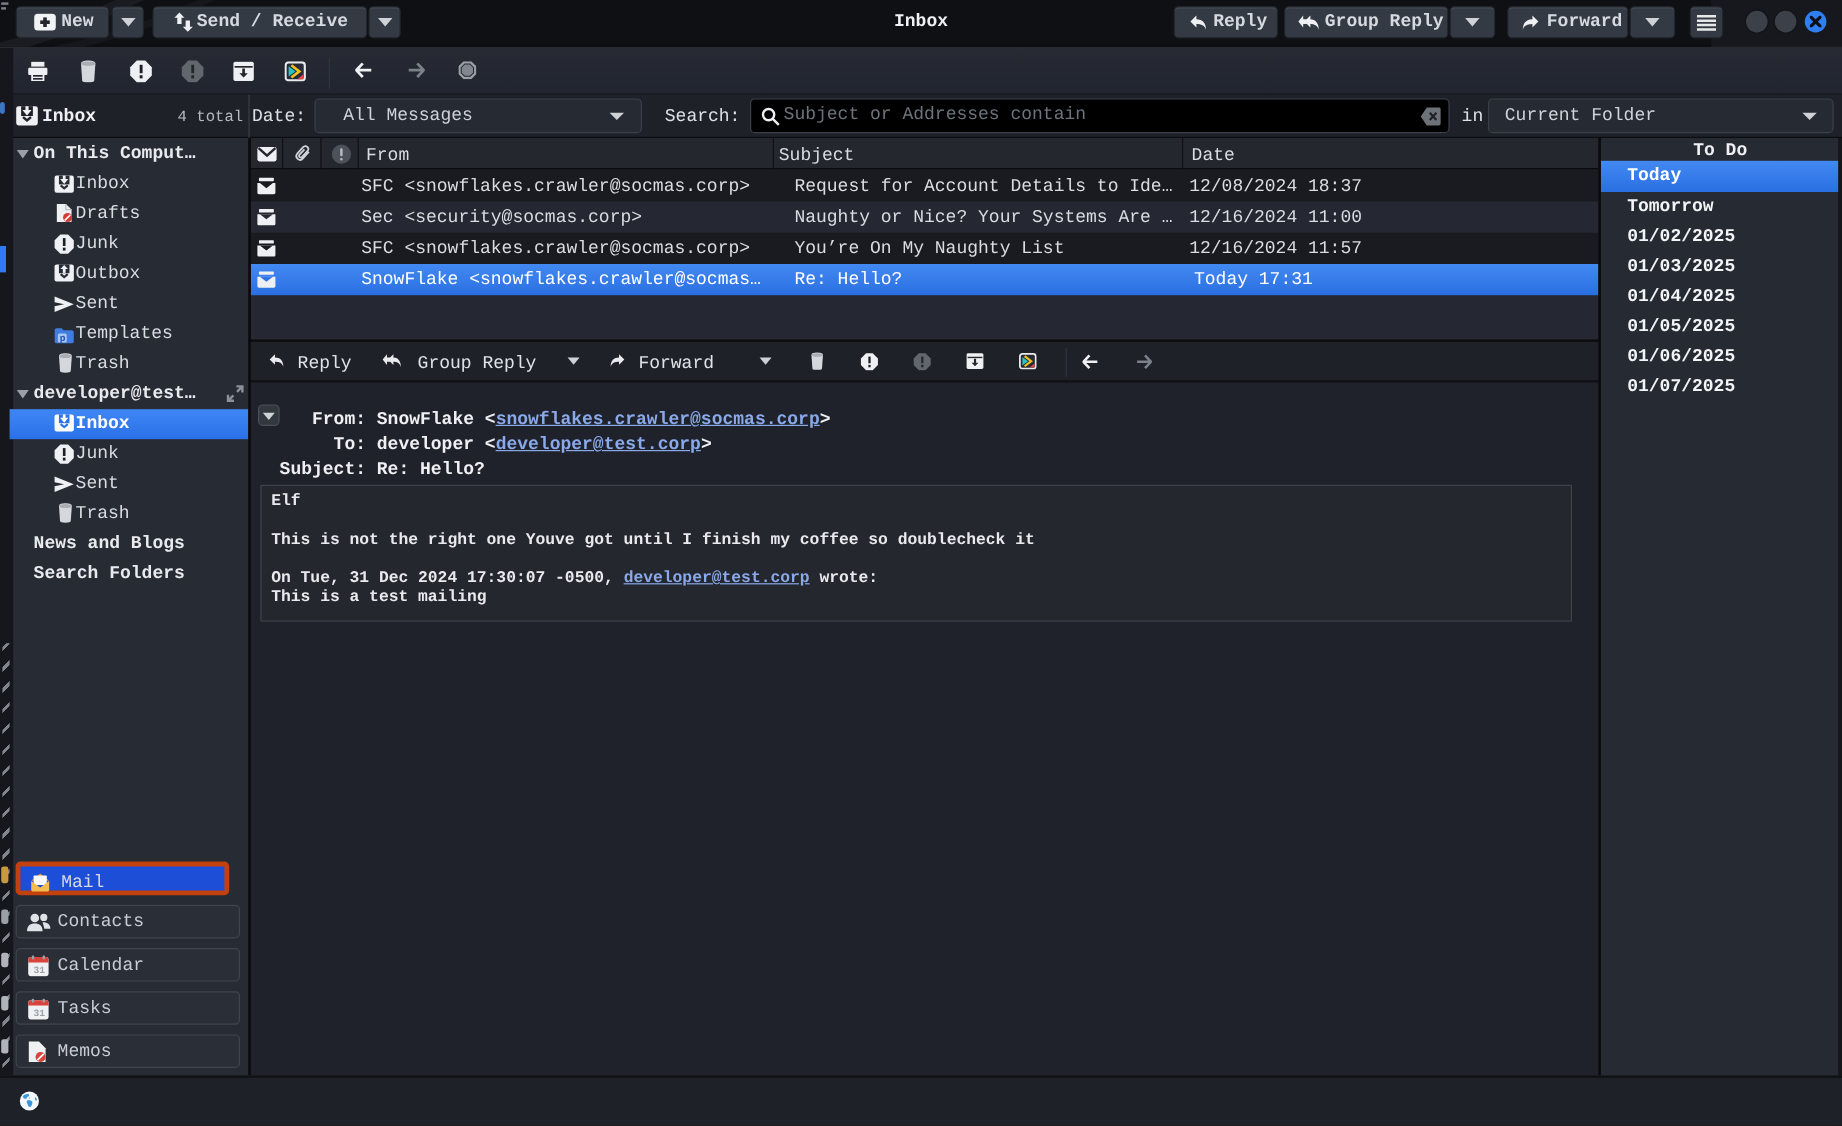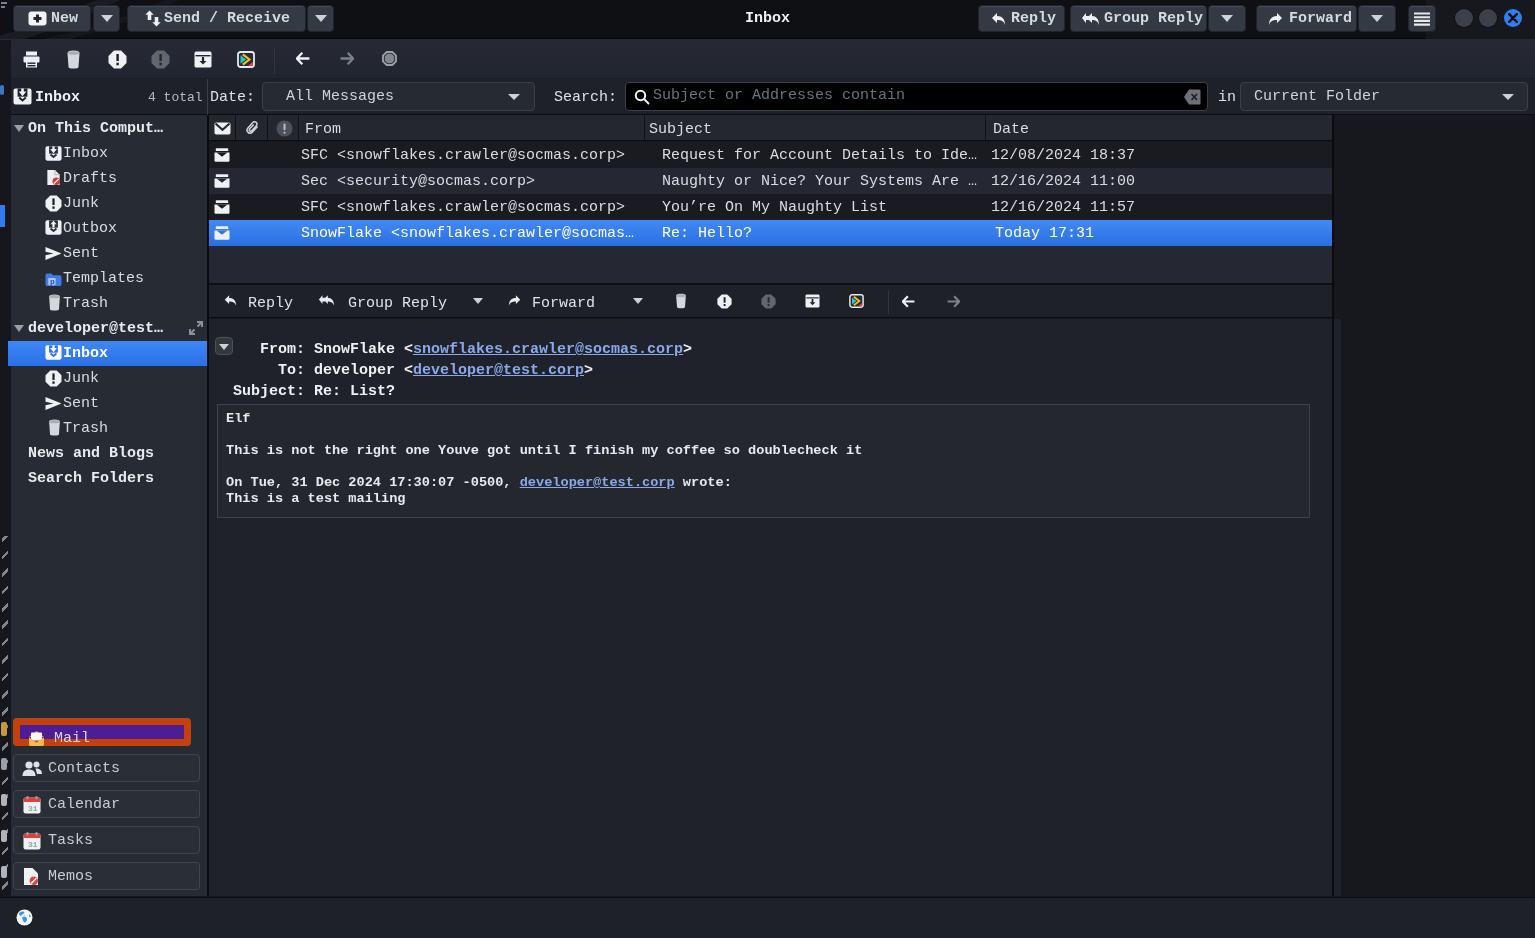--- a/index.html
+++ b/index.html
@@ -305,21 +305,21 @@
         <rect x="7.4" y="11.4" width="2.2" height="2.4" fill="#1b1e24"></rect>
       </svg>
     <svg class="sicon" style="left:34px;top:280px" viewBox="0 0 17 16">
         <path d="M0.5 1.5 L16.5 8 L0.5 14.5 L0.5 9.7 L8.5 8 L0.5 6.3 Z" fill="#eef0f3"></path>
       </svg>
     <svg class="sicon" style="left:35px;top:304px" viewBox="0 0 15 19">
         <path d="M1.5 3 C1.5 1.3 4 0.5 7.5 0.5 C11 0.5 13.5 1.3 13.5 3 L12.5 17 C12.4 18.2 10.5 18.5 7.5 18.5 C4.5 18.5 2.6 18.2 2.5 17 Z" fill="#d4d7db"></path>
         <ellipse cx="7.5" cy="3" rx="6" ry="1.8" fill="#a9adb4"></ellipse>
       </svg>
 
-    <div class="abs" style="left:2px;top:603px;width:178px;height:28px;background:#4c1d95;border:7px solid #c2410c;border-radius:4px">
+    <div class="abs" style="left:2px;top:603px;width:178px;height:28px;background:#1d4ed8;border:4px solid #c2410c;border-radius:4px">
       <svg class="abs" style="left:8px;top:4px" width="17" height="18" viewBox="0 0 17 18">
           <path d="M1 8 L8.5 2 L16 8 Z" fill="#dd9c32"></path>
           <rect x="3" y="3.5" width="11" height="8" rx="0.8" fill="#f6f8fa"></rect>
           <path d="M1 8.2 L8.5 13.5 L16 8.2 V15.5 C16 16.4 15.3 17 14.4 17 H2.6 C1.7 17 1 16.4 1 15.5 Z" fill="#f2bc4f"></path>
         </svg>
       <span class="abs" style="left:34px;top:5px;color:#d6d9de">Mail</span>
     </div>
     <div class="abs" style="left:2px;top:639px;width:187px;height:28px;background:#2a2e37;border:1px solid #3f454e;border-radius:4px">
       <svg class="abs" style="left:8px;top:5px" width="21" height="17" viewBox="0 0 21 17">
           <circle cx="7" cy="5" r="3.6" fill="#dfe2e6"></circle>
@@ -472,27 +472,39 @@
     <svg class="abs" style="left:740px;top:10px" width="13" height="13" viewBox="0 0 14 13">
         <path d="M7.7 0.8 L13.1 6.5 L7.7 12.2 M12.7 6.5 H0.6" stroke="#7b8089" stroke-width="2.3" fill="none"></path>
       </svg>
   </div>
   <div class="abs" id="msgpane">
     <div class="abs" style="left:8px;top:18px;width:18px;height:18px;background:#33373e;border:1px solid #4a5058;border-radius:4px">
         <span class="darr" style="position:absolute;left:3px;top:6px;border-left-width:5px;border-right-width:5px;border-top-width:6px"></span>
       </div>
     <div class="abs b" style="left:53px;top:22px;color:#eef0f3;font-size:15px">From: SnowFlake &lt;<a class="lnk">snowflakes.crawler@socmas.corp</a>&gt;</div>
     <div class="abs b" style="left:71px;top:43px;color:#eef0f3;font-size:15px">To: developer &lt;<a class="lnk">developer@test.corp</a>&gt;</div>
-    <div class="abs b" style="left:26px;top:64px;color:#eef0f3;font-size:15px">Subject: Re: List?</div>
+    <div class="abs b" style="left:26px;top:64px;color:#eef0f3;font-size:15px">Subject: Re: Hello?</div>
     <div class="abs" id="msgbody">
       <div class="abs" style="left:8px;top:6px">Elf</div>
       <div class="abs" style="left:8px;top:38px">This is not the right one Youve got until I finish my coffee so doublecheck it</div>
       <div class="abs" style="left:8px;top:70px">On Tue, 31 Dec 2024 17:30:07 -0500, <a class="lnk">developer@test.corp</a> wrote:</div>
       <div class="abs" style="left:8px;top:86px">This is a test mailing</div>
     </div>
+  </div>
+  <div class="abs" id="todo">
+    <div class="abs b" style="left:77px;top:2px;color:#eef0f3">To Do</div>
+    <div class="abs" style="left:0;top:19px;width:198px;height:26px;background:linear-gradient(#4389f2,#2a6fe2)"></div>
+    <div class="abs b" style="left:22px;top:23px;color:#fff">Today</div>
+    <div class="abs b" style="left:22px;top:49px;color:#f2f4f6">Tomorrow</div>
+    <div class="abs b" style="left:22px;top:74px;color:#f2f4f6">01/02/2025</div>
+    <div class="abs b" style="left:22px;top:99px;color:#f2f4f6">01/03/2025</div>
+    <div class="abs b" style="left:22px;top:124px;color:#f2f4f6">01/04/2025</div>
+    <div class="abs b" style="left:22px;top:149px;color:#f2f4f6">01/05/2025</div>
+    <div class="abs b" style="left:22px;top:174px;color:#f2f4f6">01/06/2025</div>
+    <div class="abs b" style="left:22px;top:199px;color:#f2f4f6">01/07/2025</div>
   </div>
   <div class="abs" id="rrail"></div>
   <div class="abs" id="statusbar">
     <svg class="abs" style="left:16px;top:11px" width="17" height="17" viewBox="0 0 17 17">
         <circle cx="8.5" cy="8.5" r="8" fill="#f4f8fb"></circle>
         <path d="M3 4.5 C4.5 2.8 6.5 2.2 8 2.8 C8.8 3.6 8 4.6 7 5 C6.2 5.3 6.6 6.2 5.8 6.6 C4.8 7 3.6 6.2 3 5.2 Z" fill="#3b97dd"></path>
         <path d="M6.3 8.2 C7.8 7.6 9.8 7.8 10.8 9 C11.4 10.5 10.6 12.4 9.4 13.4 C8.2 13.6 7.4 12.8 7.2 11.8 C7 10.8 6 9.6 6.3 8.2 Z" fill="#3b97dd"></path>
         <path d="M13.2 5.2 C14.2 5.8 14.8 7 14.6 8.2 C13.8 8.4 13 7.4 13 6.4 Z" fill="#3b97dd"></path>
         <path d="M7.8 5.8 C8.4 5.5 9.2 5.7 9.3 6.3 C8.7 6.6 8 6.4 7.8 5.8 Z" fill="#3b97dd"></path>
       </svg>

